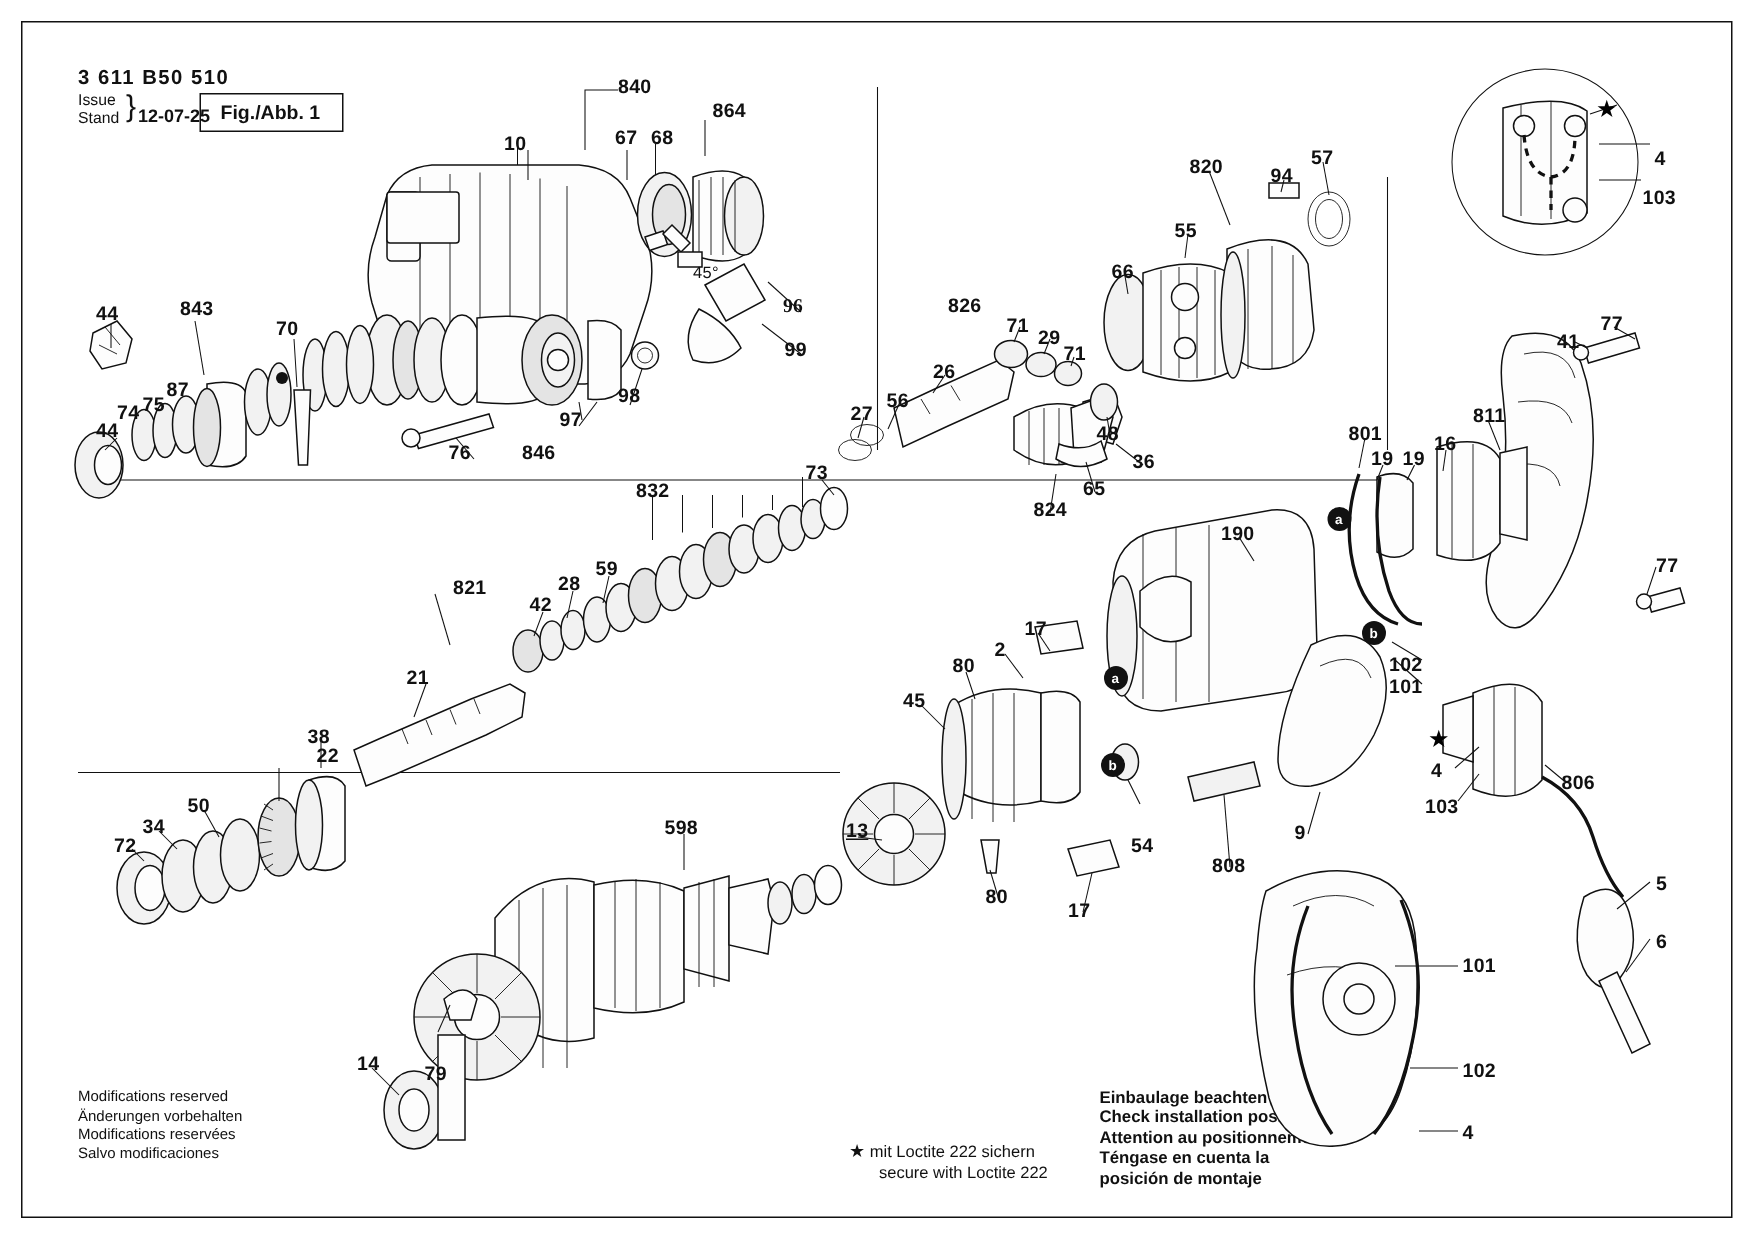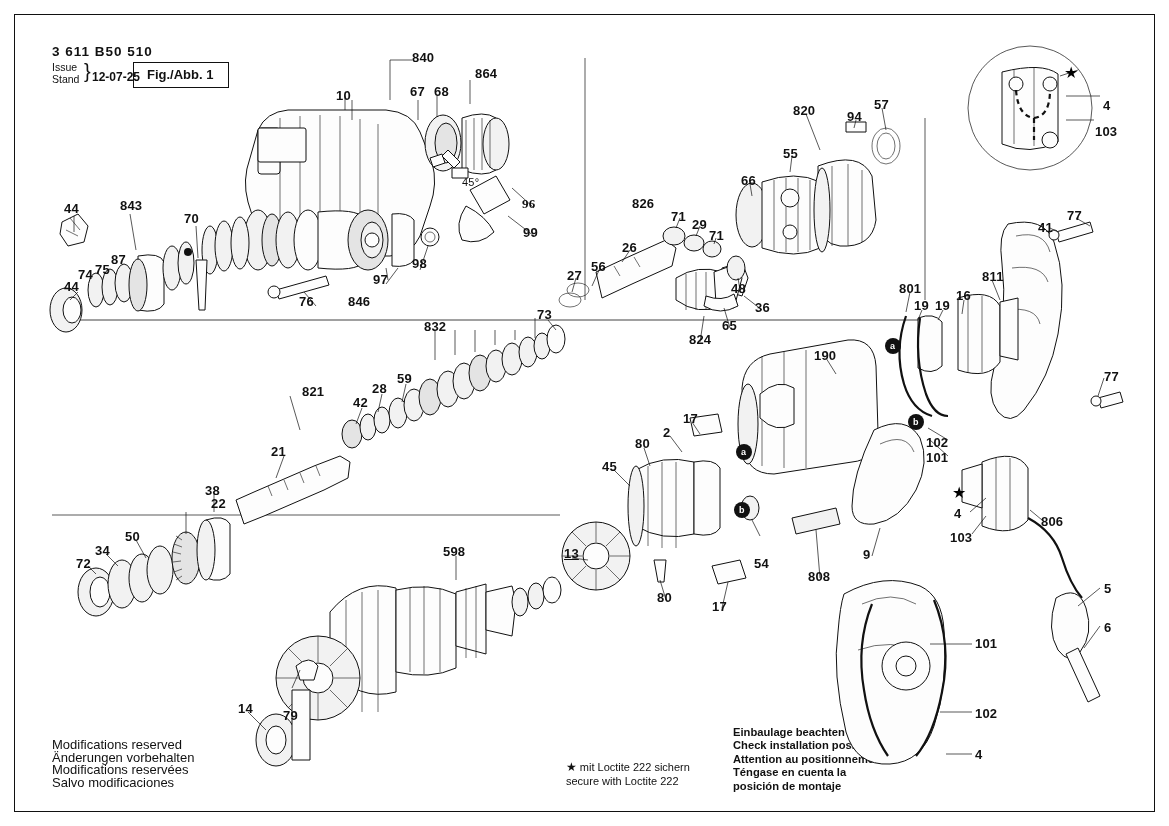--- a/index.html
+++ b/index.html
@@ -63,23 +63,22 @@
     border:1.5px solid #111;
     box-sizing:border-box;
   }
   .figbox span{
     position:absolute;left:13px;top:4px;
     font-size:13px;font-weight:bold;
   }
   .footer-left{
     position:absolute;
     left:52px;top:726px;
-    font-size:13px;
+    font-size:10px;
     line-height:12.6px;
-    margin-top:13px;
   }
   .loctite{
     position:absolute;
     left:566px;top:760px;
     font-size:11px;
     line-height:14px;
     text-align:left;
   }
   .star-glyph{font-size:12px;}
   .einbau{
@@ -111,21 +110,21 @@
   <div class="hdr-brace">}</div>
   <div class="hdr-date">12-07-25</div>
   <div class="figbox">
       <span>Fig./Abb. 1</span>
     </div>
 
   <div class="footer-left">Modifications reserved<br>Änderungen vorbehalten<br>Modifications reservées<br>Salvo modificaciones</div>
 
   <div class="loctite">
     <span class="star-glyph">★</span> mit Loctite 222 sichern<br>
-    <span style="margin-left:0;">secure with Loctite 222</span>
+    <span style="margin-left:20px;">secure with Loctite 222</span>
   </div>
 
   <div class="einbau">Einbaulage beachten<br>Check installation position<br>Attention au positionnement<br>Téngase en cuenta la<br>posición de montaje</div>
 
   <svg viewBox="0 0 1169 826">
 
     <g class="thin">
 
       <path d="M345 96 L345 118"></path>
       <path d="M390 100 L390 60 L412 60"></path>

